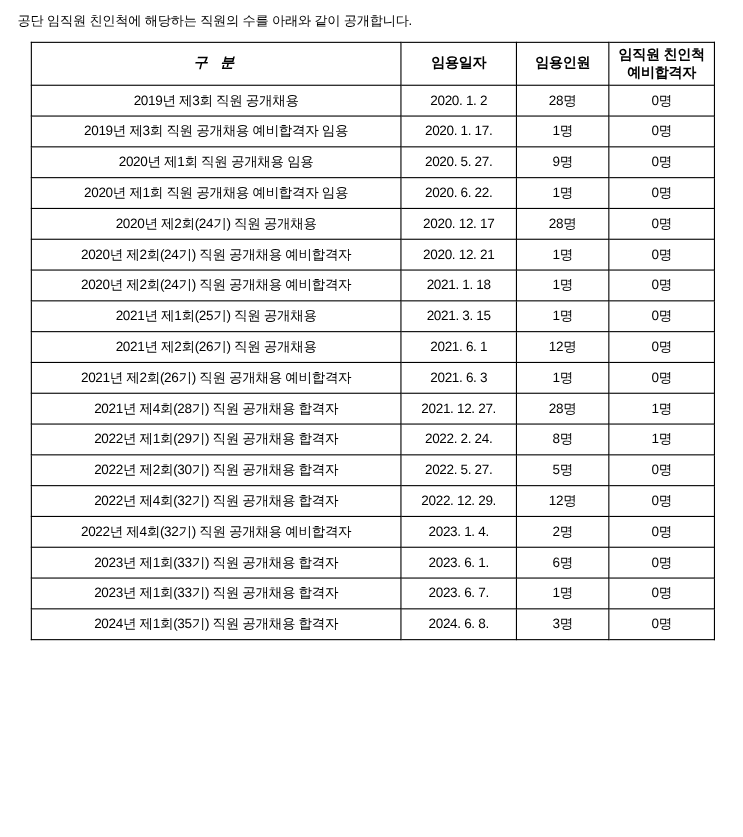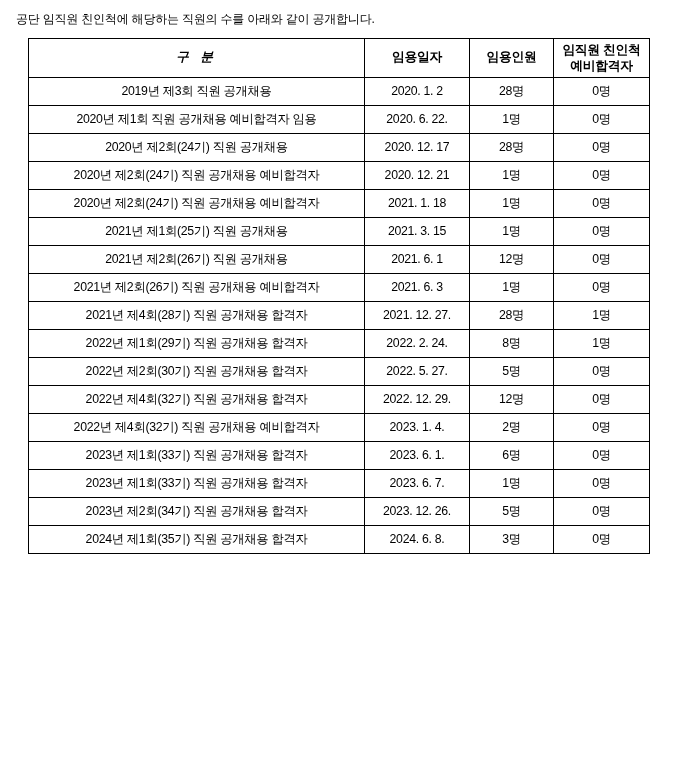--- a/index.html
+++ b/index.html
@@ -93,20 +93,32 @@
         </tr>
       </thead>
       <tbody id="table-body">
           <tr>
             <td class="c-div">2019년 제3회 직원 공개채용</td>
             <td class="c-date">2020. 1. 2</td>
             <td class="c-count">28명</td>
             <td class="c-rel">0명</td>
           </tr>
           <tr>
+            <td class="c-div">2019년 제3회 직원 공개채용 예비합격자 임용</td>
+            <td class="c-date">2020. 1. 17.</td>
+            <td class="c-count">1명</td>
+            <td class="c-rel">0명</td>
+          </tr>
+          <tr>
+            <td class="c-div">2020년 제1회 직원 공개채용 임용</td>
+            <td class="c-date">2020. 5. 27.</td>
+            <td class="c-count">9명</td>
+            <td class="c-rel">0명</td>
+          </tr>
+          <tr>
             <td class="c-div">2020년 제1회 직원 공개채용 예비합격자 임용</td>
             <td class="c-date">2020. 6. 22.</td>
             <td class="c-count">1명</td>
             <td class="c-rel">0명</td>
           </tr>
           <tr>
             <td class="c-div">2020년 제2회(24기) 직원 공개채용</td>
             <td class="c-date">2020. 12. 17</td>
             <td class="c-count">28명</td>
             <td class="c-rel">0명</td>
@@ -177,26 +189,20 @@
             <td class="c-count">6명</td>
             <td class="c-rel">0명</td>
           </tr>
           <tr>
             <td class="c-div">2023년 제1회(33기) 직원 공개채용 합격자</td>
             <td class="c-date">2023. 6. 7.</td>
             <td class="c-count">1명</td>
             <td class="c-rel">0명</td>
           </tr>
           <tr>
-            <td class="c-div">2023년 제2회(34기) 직원 공개채용 합격자</td>
-            <td class="c-date">2023. 12. 26.</td>
-            <td class="c-count">5명</td>
-            <td class="c-rel">0명</td>
-          </tr>
-          <tr>
             <td class="c-div">2024년 제1회(35기) 직원 공개채용 합격자</td>
             <td class="c-date">2024. 6. 8.</td>
             <td class="c-count">3명</td>
             <td class="c-rel">0명</td>
           </tr>
         </tbody>
     </table>
   </div>
 
 </div>

